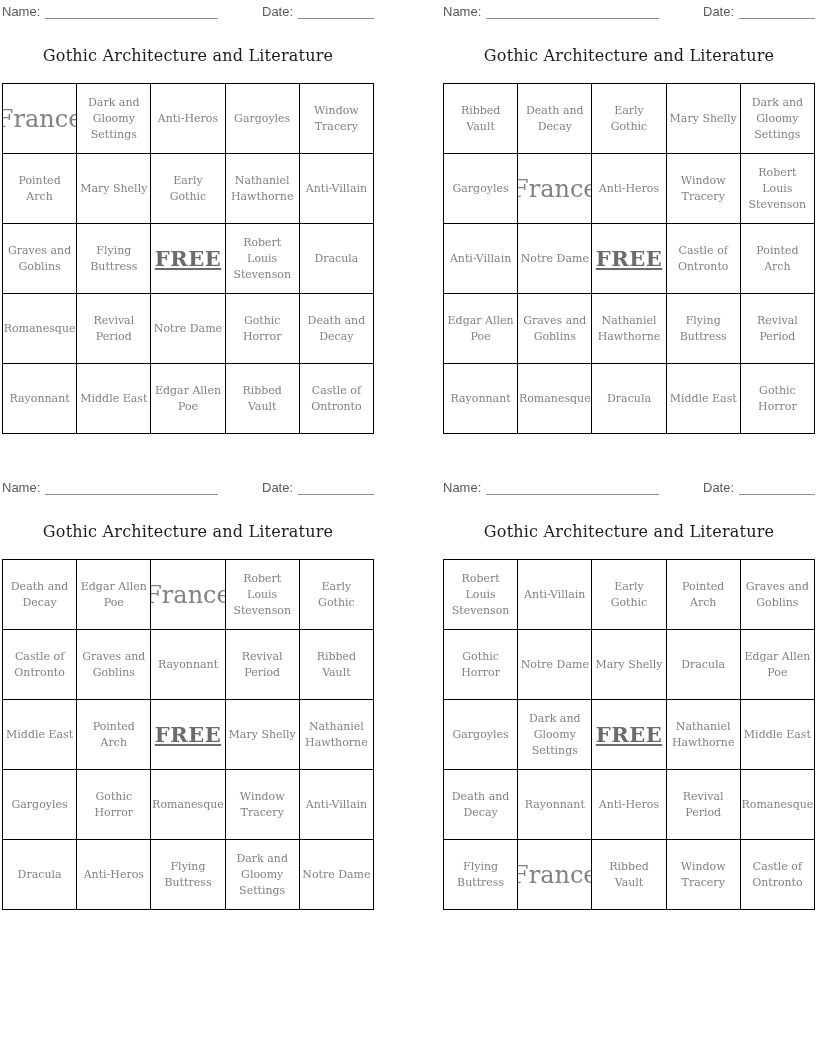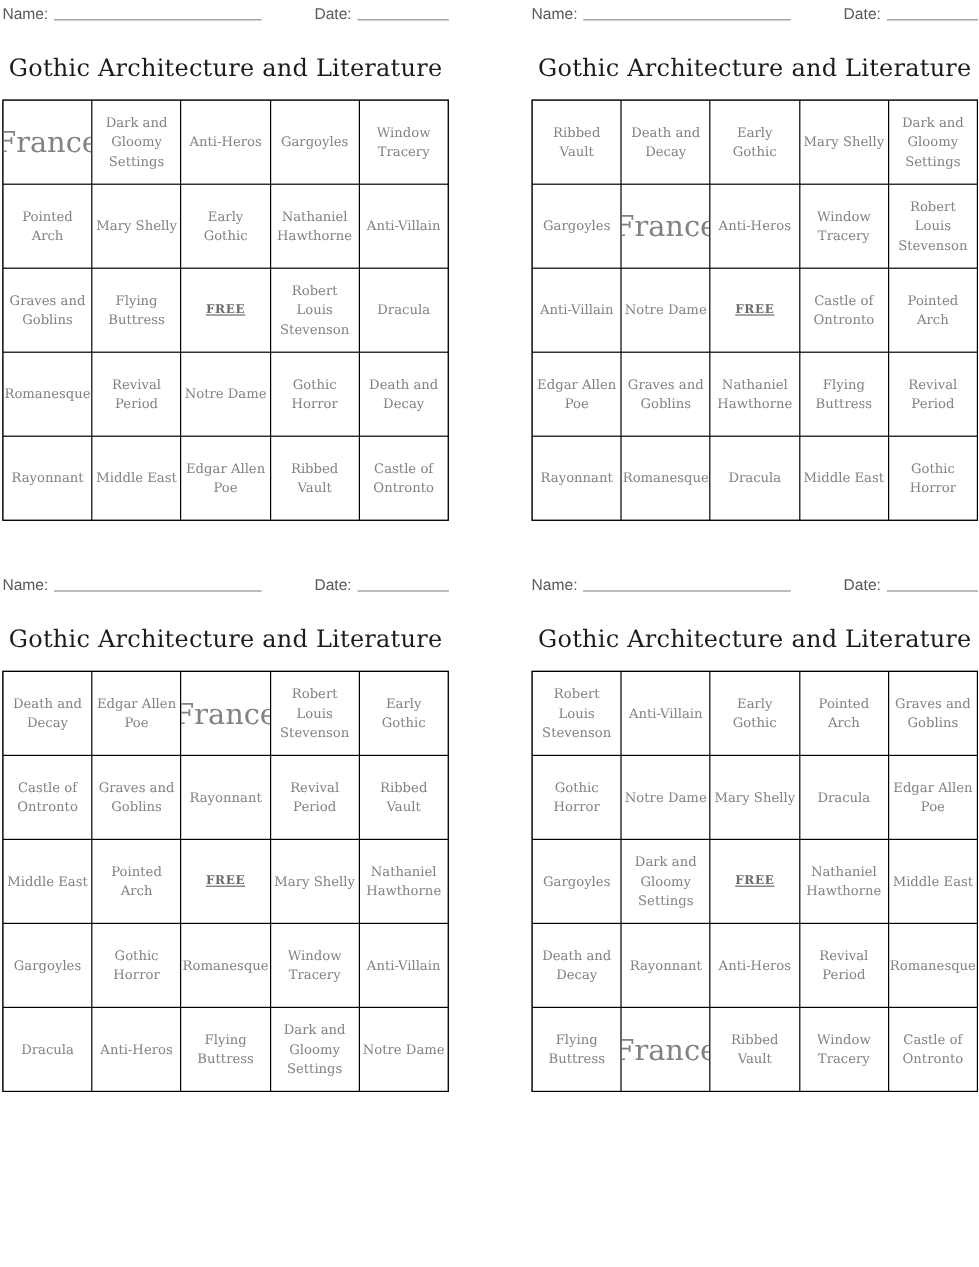--- a/index.html
+++ b/index.html
@@ -36,33 +36,33 @@
   .meta-row {
     display: flex;
     justify-content: space-between;
     align-items: flex-end;
     font-family: "Liberation Sans", sans-serif;
     font-size: 13px;
     color: var(--meta-text, #595959);
     height: 15px;
     line-height: 15px;
   }
-  .meta-group { display: flex; }
+  .meta-group { display: flex; align-items: flex-end; }
   .name-group { width: 216px; }
   .date-group { width: 112px; margin-left: 12px; }
   .meta-label { white-space: nowrap; padding-right: 5px; }
   .meta-line {
     flex: 1;
     border-bottom: 1.5px solid var(--blank-line, #8f8f8f);
     height: 13px;
   }
   .card-title {
     margin: 25px 0 0 0;
     text-align: center;
-    font-size: 20px;
+    font-size: 16px;
     font-weight: 400;
     line-height: 24px;
     color: var(--title-text, #1c1c1c);
     font-family: "DejaVu Serif", serif;
     letter-spacing: 0.2px;
     white-space: nowrap;
   }
   .grid {
     margin-top: 15px;
     width: 372px;
@@ -80,21 +80,21 @@
     justify-content: center;
     text-align: center;
     padding: 2px 2px;
     font-size: 11px;
     line-height: 16px;
     color: var(--cell-text, #828282);
     overflow: hidden;
   }
   .cell.large { font-size: 24px; line-height: 22px; }
   .cell.free {
-    font-size: 10px;
+    font-size: 21px;
     font-weight: 700;
     text-decoration: underline;
     letter-spacing: 0.5px;
     color: #6b6b6b;
   }
 </style>
 </head>
 <body>
 
 <div class="page">

